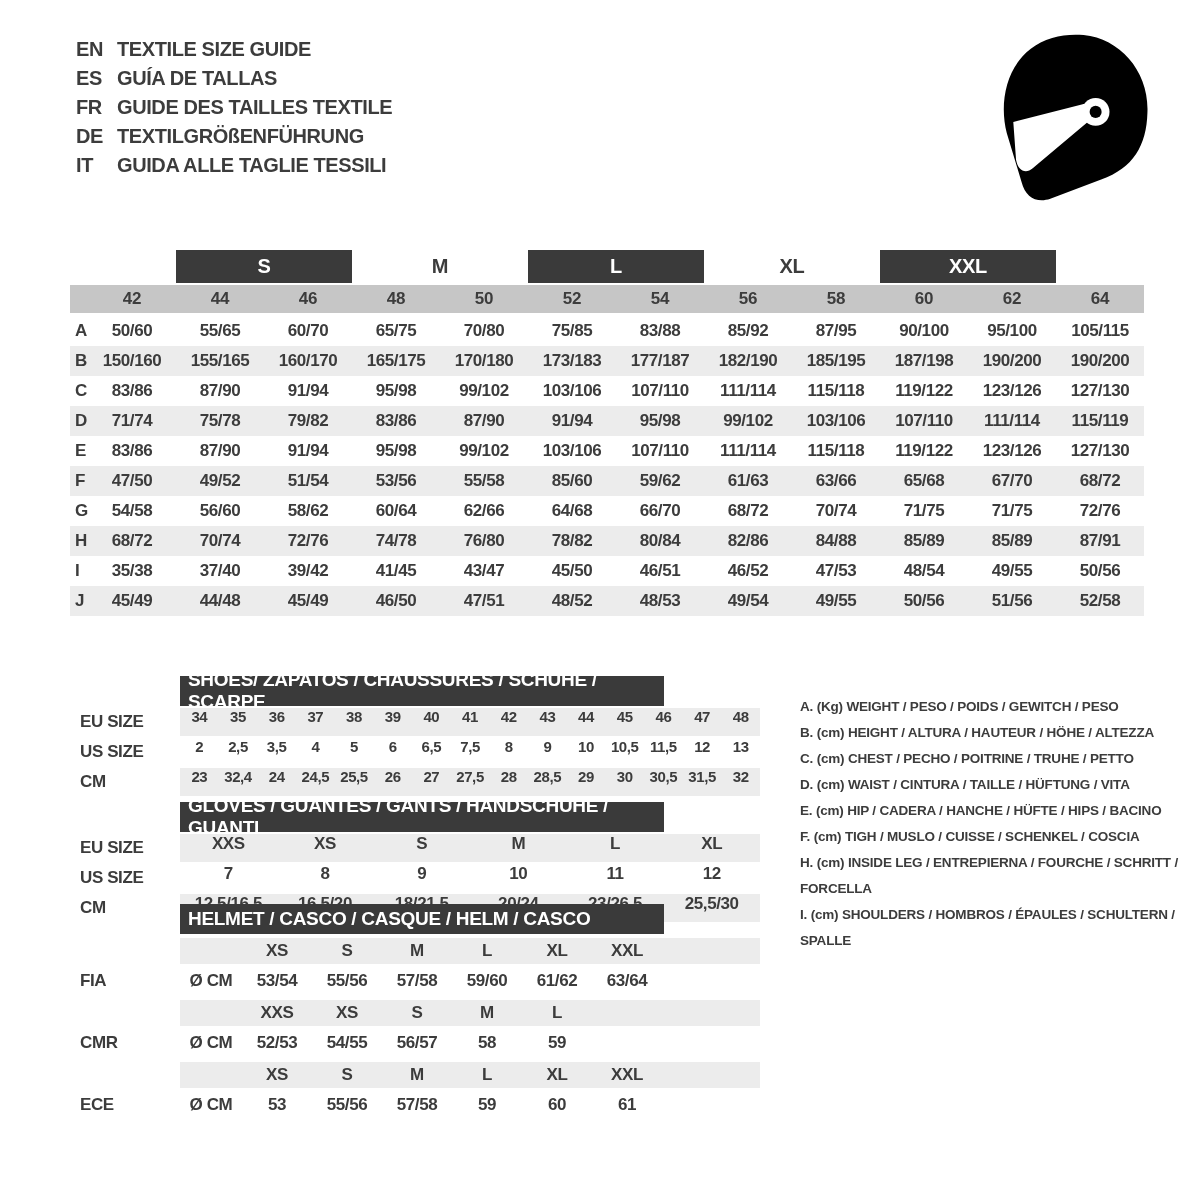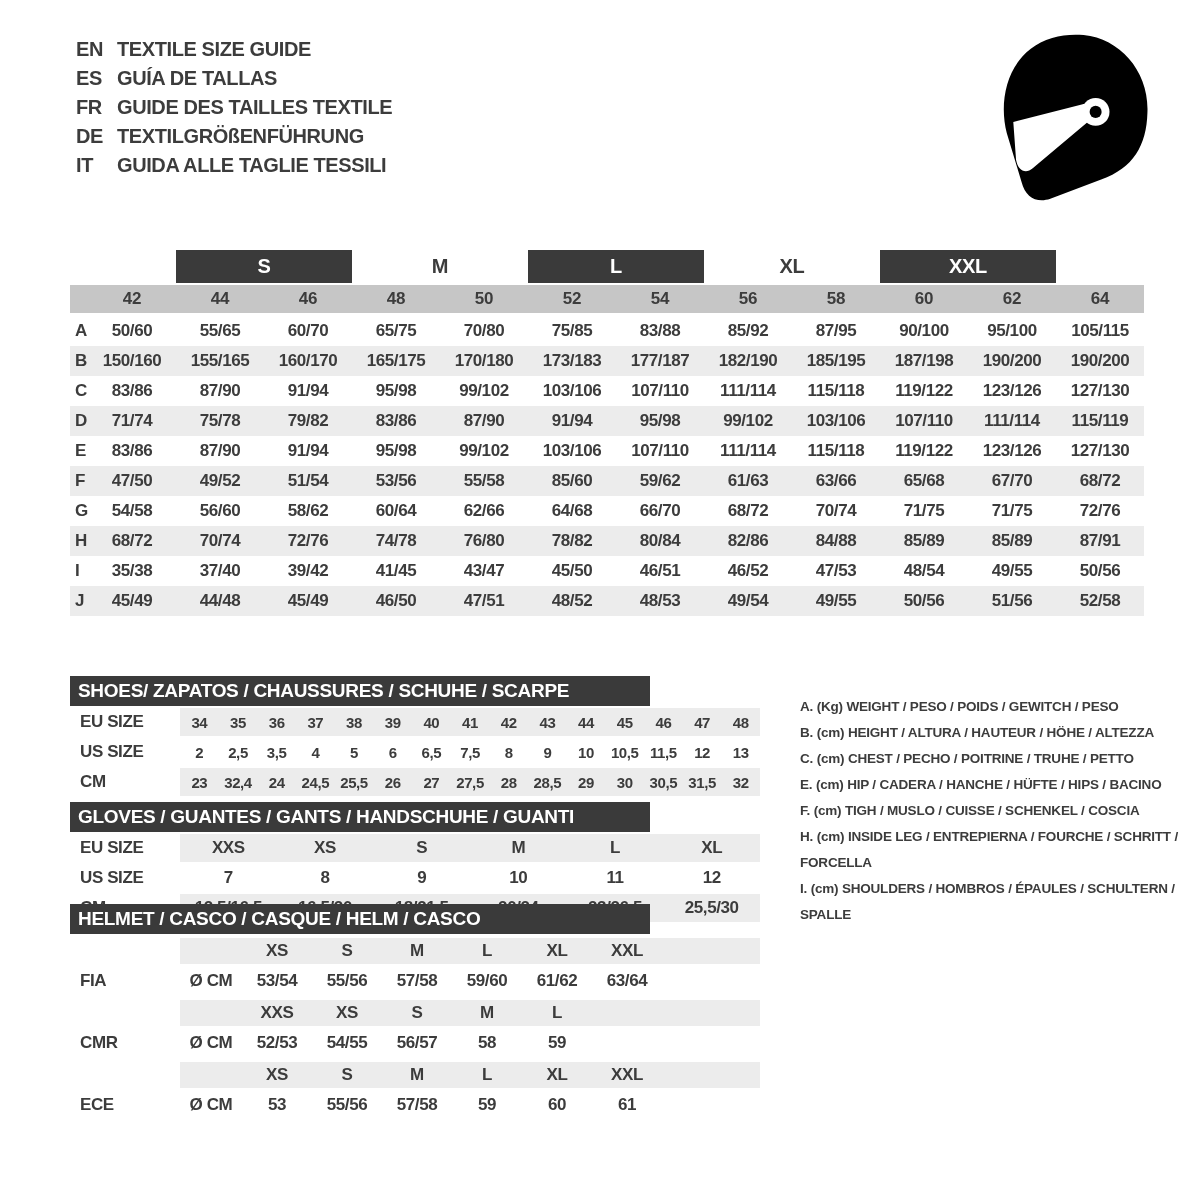--- a/index.html
+++ b/index.html
@@ -20,25 +20,25 @@
   .label-col { width:18px; flex:0 0 18px; padding-left:5px; }
   .col { width:88px; flex:0 0 88px; text-align:center; }
   .group-row { display:flex; height:33px; margin-bottom:2px; }
   .group { width:176px; flex:0 0 176px; display:flex; align-items:center; justify-content:center; font-size:20px; letter-spacing:-0.3px; }
   .group.dark { background:#3a3a3a; color:#ffffff; }
   .num-row { display:flex; height:28px; align-items:center; background:#c6c6c6; margin-bottom:3px; font-size:17px; letter-spacing:-0.3px; }
   .data-row { display:flex; height:30px; align-items:center; font-size:17px; letter-spacing:-0.4px; }
   .main-table > .data-row:nth-of-type(even) { background:#ececec; }
   
   .section { position:absolute; left:70px; width:690px; }
-  .bar { width:580px; height:30px; background:#3a3a3a; color:#fff;
+  .bar { margin-left:110px; width:484px; height:30px; background:#3a3a3a; color:#fff;
          display:flex; align-items:center; padding-left:8px; font-size:19px; letter-spacing:-0.3px; }
   .srow { display:flex; height:28px; margin-top:2px; }
   .slabel { width:110px; flex:0 0 110px; display:flex; align-items:center; padding-left:10px; font-size:17px; letter-spacing:-0.4px;text-align:center; }
-  .scells { width:580px; flex:0 0 580px; display:flex; align-items:center; }
+  .scells { width:580px; flex:0 0 580px; display:flex; align-items:flex-start; }
   .rows .srow:nth-of-type(odd) .scells { background:#ececec; }
   .scell { flex:1 1 0; text-align:center; font-size:15px; letter-spacing:-0.4px; }
   .gloves .scell { font-size:17px; }
   
   .hrow { display:flex; margin-top:2px; }
   .hrow.sizes { height:26px; }
   .hrow.vals { height:30px; }
   .hrow .scells { align-items:center; }
   .hrow.sizes .scells { background:#ececec; }
   .hcell { width:70px; flex:0 0 70px; text-align:center; font-size:17px; letter-spacing:-0.4px; }
@@ -731,20 +731,21 @@
   </div>
 
   <div class="legend">
 
       <div class="legend-line">A. (Kg) WEIGHT / PESO / POIDS / GEWITCH / PESO</div>
 
       <div class="legend-line">B. (cm) HEIGHT / ALTURA / HAUTEUR / HÖHE / ALTEZZA</div>
 
       <div class="legend-line">C. (cm) CHEST / PECHO / POITRINE / TRUHE / PETTO</div>
 
+      <div class="legend-line">D. (cm) WAIST / CINTURA / TAILLE / HÜFTUNG / VITA</div>
 
       <div class="legend-line">E. (cm) HIP / CADERA / HANCHE / HÜFTE / HIPS / BACINO</div>
 
       <div class="legend-line">F. (cm) TIGH / MUSLO / CUISSE / SCHENKEL / COSCIA</div>
 
 
       <div class="legend-line">H. (cm) INSIDE LEG / ENTREPIERNA / FOURCHE / SCHRITT / FORCELLA</div>
 
       <div class="legend-line">I. (cm) SHOULDERS / HOMBROS / ÉPAULES / SCHULTERN / SPALLE</div>
 

